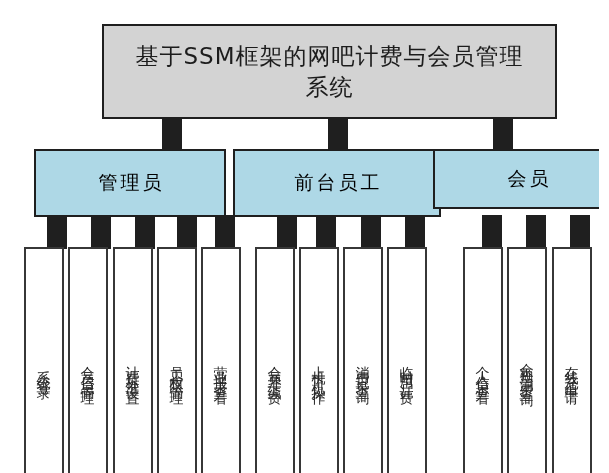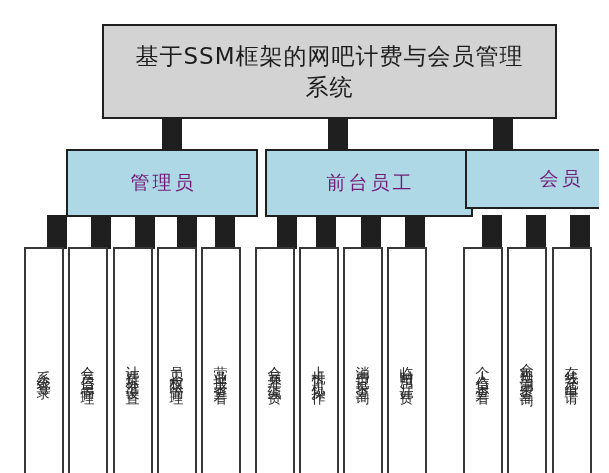--- a/index.html
+++ b/index.html
@@ -38,22 +38,21 @@
     border: 2px solid var(--border-dark);
     font-size: 23px;
     letter-spacing: 1px;
     color: #1c1c1c;
   }
   .branch-box {
     background: var(--branch-fill);
     border: 2px solid var(--border-dark);
     font-size: 19px;
     letter-spacing: 3px;
-    color: #701a75;
-    margin-left: 32px;
+    color: #000000;
   }
   .branch-box .lbl { transform: translateX(1.5px); } 
   .leaf-box {
     top: 227px; width: 40px; height: 239px;
     background: var(--leaf-fill);
     border: 2px solid var(--border-leaf);
   }
   .leaf-box .vtext {
     writing-mode: vertical-rl;
     text-orientation: upright;

